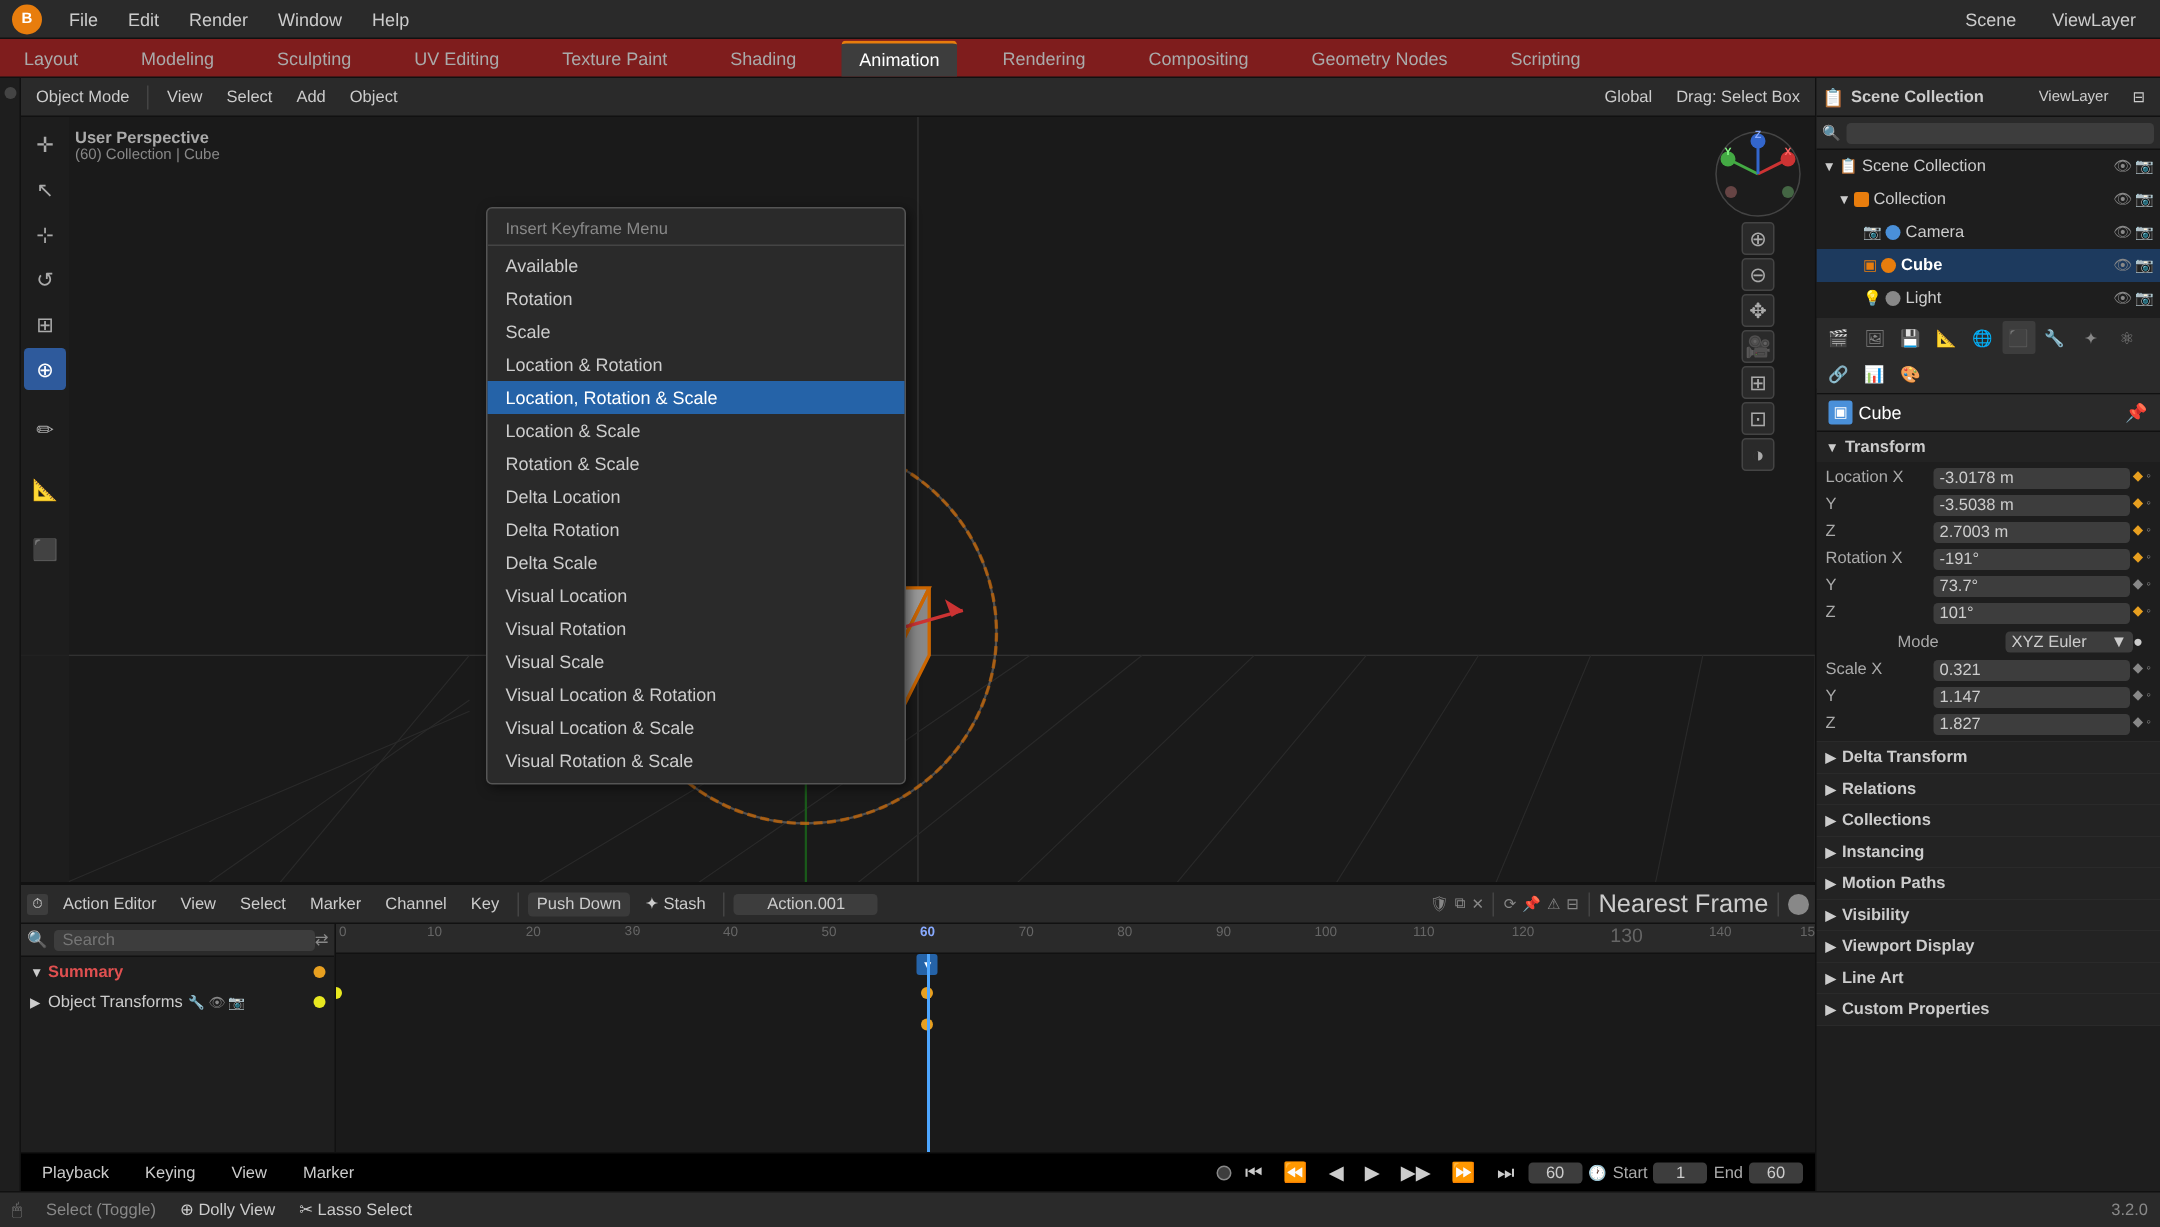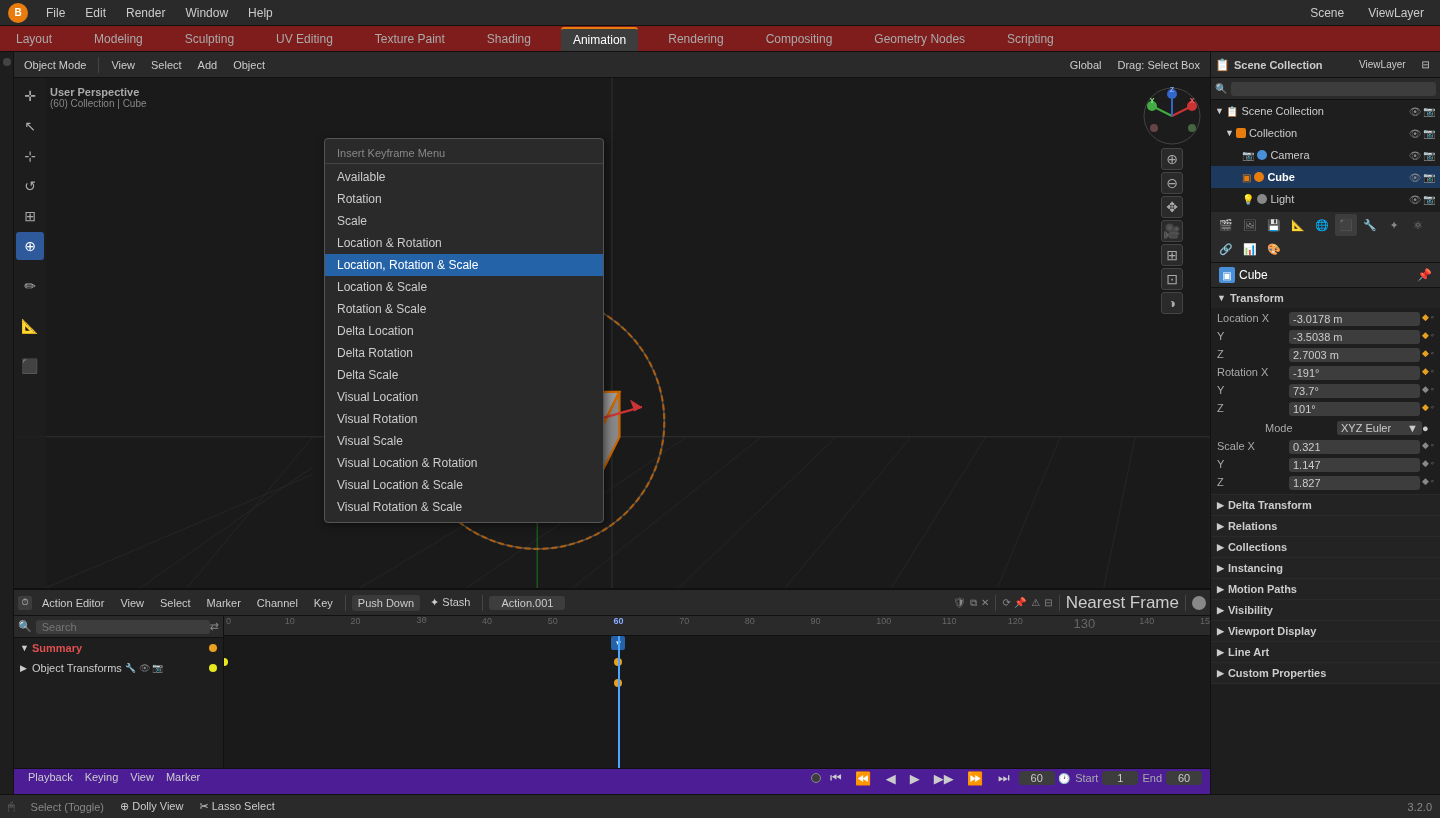--- a/index.html
+++ b/index.html
@@ -189,21 +189,21 @@
       border-bottom: 1px solid #111;
       padding: 0 4px; gap: 4px;
     }
     .tl-btn {
       padding: 2px 6px; font-size: 11px; color: #ccc;
       cursor: pointer; border-radius: 3px; background: transparent; border: none;
     }
     .tl-separator { width: 1px; height: 16px; background: #444; margin: 0 2px; }
     .tl-action-name {
       background: #3d3d3d; border-radius: 3px;
-      padding: 1px 12px; font-size: 11px; color: #ccc;
+      padding: 1px 22px; font-size: 11px; color: #ccc;
     }
     .tl-right { margin-left: auto; display: flex; align-items: center; gap: 4px; }
 
     .timeline-content {
       display: flex;
       flex: 1;
       overflow: hidden;
     }
     .timeline-tracks {
       width: 210px;
@@ -252,24 +252,24 @@
       background: #2a2a2a; height: 24px;
       border-top: 1px solid #111;
       padding: 0 8px; gap: 16px;
       font-size: 11px;
     }
     .status-item { color: #888; }
     .status-item span { color: #ccc; }
 
     
     .playback-bar {
-      display: flex; align-items: flex-start;
-      background: #4c1d95; height: 26px;
+      display: flex; align-items: center;
+      background: #000000; height: 26px;
       border-top: 1px solid #111;
-      padding: 0 8px; gap: 0;
+      padding: 0 8px; gap: 12px;
     }
     .pb-btn {
       padding: 1px 5px; font-size: 13px; cursor: pointer;
       color: #ccc; background: none; border: none; border-radius: 2px;
     }
     .pb-frame-display {
       background: #3d3d3d; border-radius: 3px;
       padding: 1px 6px; font-size: 11px; min-width: 36px; text-align: center;
     }
 

